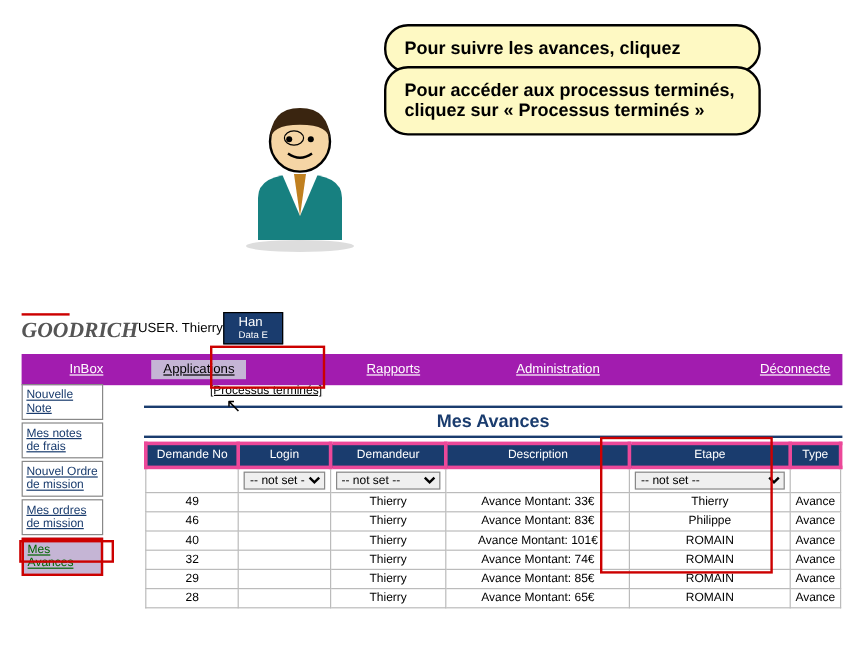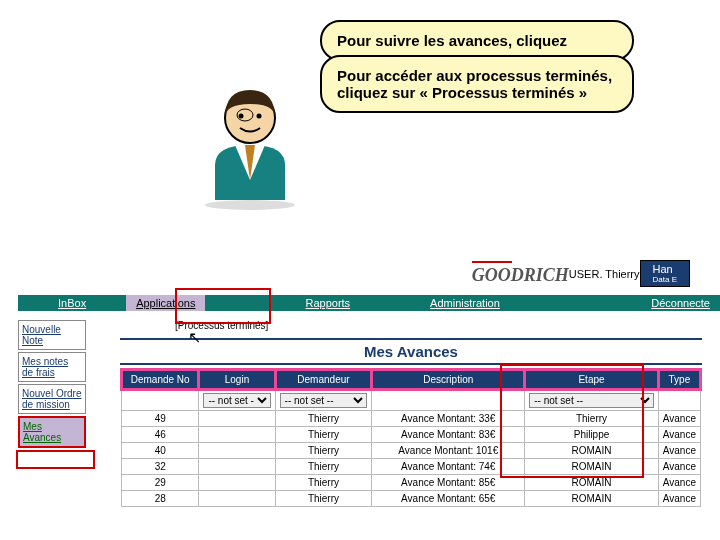--- a/index.html
+++ b/index.html
@@ -1,31 +1,31 @@
 <!DOCTYPE html>
 <html><head>
 <meta charset="utf-8">
 <style>
 body{margin:0;font-family:Arial,sans-serif;font-size:11px;background:#fff;width:720px;height:540px;position:relative;overflow:hidden}
 .bubble{position:absolute;background:#fef9c3;border:2px solid #000;border-radius:20px;padding:10px 15px;font-weight:bold;font-size:15px}
 .bubble1{top:20px;left:320px;width:280px}
 .bubble2{top:55px;left:320px;width:280px;z-index:2}
 .avatar{position:absolute;top:80px;left:195px}
-.header-bar{position:absolute;top:260px;left:18px;right:30px;display:flex;justify-content:flex-end;align-items:center}
+.header-bar{position:absolute;top:260px;left:18px;right:10px;display:flex;justify-content:flex-start;align-items:center}
 .logo-left{font-family:serif;font-weight:bold;font-size:18px;color:#555;font-style:italic}
 .logo-left .line{display:block;width:40px;height:2px;background:#c00;margin-bottom:2px}
 .user-label{font-size:11px;color:#000}
 .logo-right{background:#1a3c6e;color:#fff;padding:2px 12px;font-size:11px;border:1px solid #000}
-.nav{position:absolute;top:295px;left:18px;right:0;background:#0f766e;height:16px;display:flex;align-items:center;color:#fff;font-size:11px}
+.nav{position:absolute;top:295px;left:18px;right:18px;background:#a21caf;height:26px;display:flex;align-items:center;color:#fff;font-size:11px}
 .nav a{color:#fff;text-decoration:underline;margin:0 40px;cursor:pointer}
 .nav .apps{background:#c5b5d5;color:#000;padding:2px 10px;text-decoration:underline}
 .sidebar{position:absolute;top:320px;left:18px;width:68px;font-size:10px}
 .sidebar div{border:1px solid #888;padding:3px;margin-bottom:2px;color:#1a3c6e;text-decoration:underline;cursor:pointer}
 .sidebar .active{background:#c5b5d5;border:2px solid #c00;color:#060}
-.proc-term{position:absolute;top:320px;left:175px;font-size:10px;cursor:pointer}
+.proc-term{position:absolute;top:320px;left:175px;font-size:10px;text-decoration:underline;cursor:pointer}
 .cursor{position:absolute;top:328px;left:188px;font-size:16px;color:#000;z-index:5}
 .title{position:absolute;top:338px;left:120px;right:18px;text-align:center;color:#1a3c6e;font-weight:bold;font-size:15px;border-top:2px solid #1a3c6e;border-bottom:2px solid #1a3c6e;padding:3px}
 .table{position:absolute;top:368px;left:120px;right:18px;border-collapse:collapse;font-size:10px;width:582px}
 .table th{background:#1a3c6e;color:#fff;padding:3px;border:3px solid #ec4899;font-weight:normal}
 .table td{border:1px solid #bbb;padding:2px 4px;text-align:center}
 .table select{width:100%;font-size:10px;border:1px solid #888}
 .redbox1{position:absolute;border:2px solid #c00;top:288px;left:175px;width:92px;height:32px;pointer-events:none}
 .redbox2{position:absolute;border:2px solid #c00;top:364px;left:500px;width:140px;height:110px;pointer-events:none}
 .redbox3{position:absolute;border:2px solid #c00;top:450px;left:16px;width:75px;height:15px;pointer-events:none}
 </style>
@@ -64,20 +64,21 @@
 <span class="apps">Applications</span>
 <a style="margin-left:100px">Rapports</a>
 <a>Administration</a>
 <a style="margin-left:auto;margin-right:10px">Déconnecte</a>
 </div>
 
 <div class="sidebar">
 <div>Nouvelle Note</div>
 <div>Mes notes de frais</div>
 <div>Nouvel Ordre de mission</div>
+<div>Mes ordres de mission</div>
 <div class="active">Mes Avances</div>
 </div>
 
 <span class="proc-term">[Processus terminés]</span>
 <span class="cursor">↖</span>
 
 <div class="title">Mes Avances</div>
 
 <table class="table">
 <tbody>

